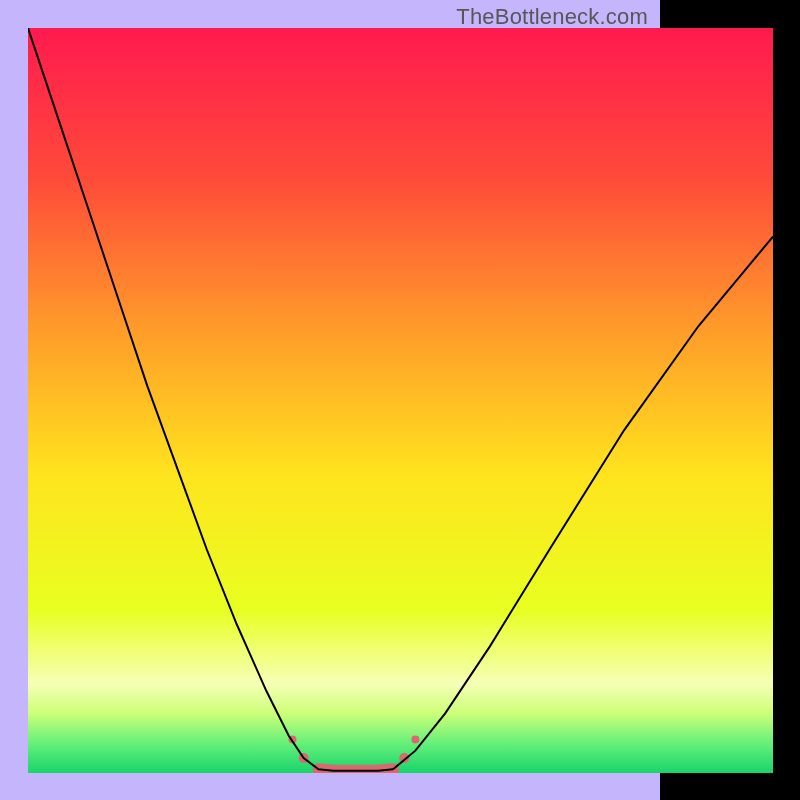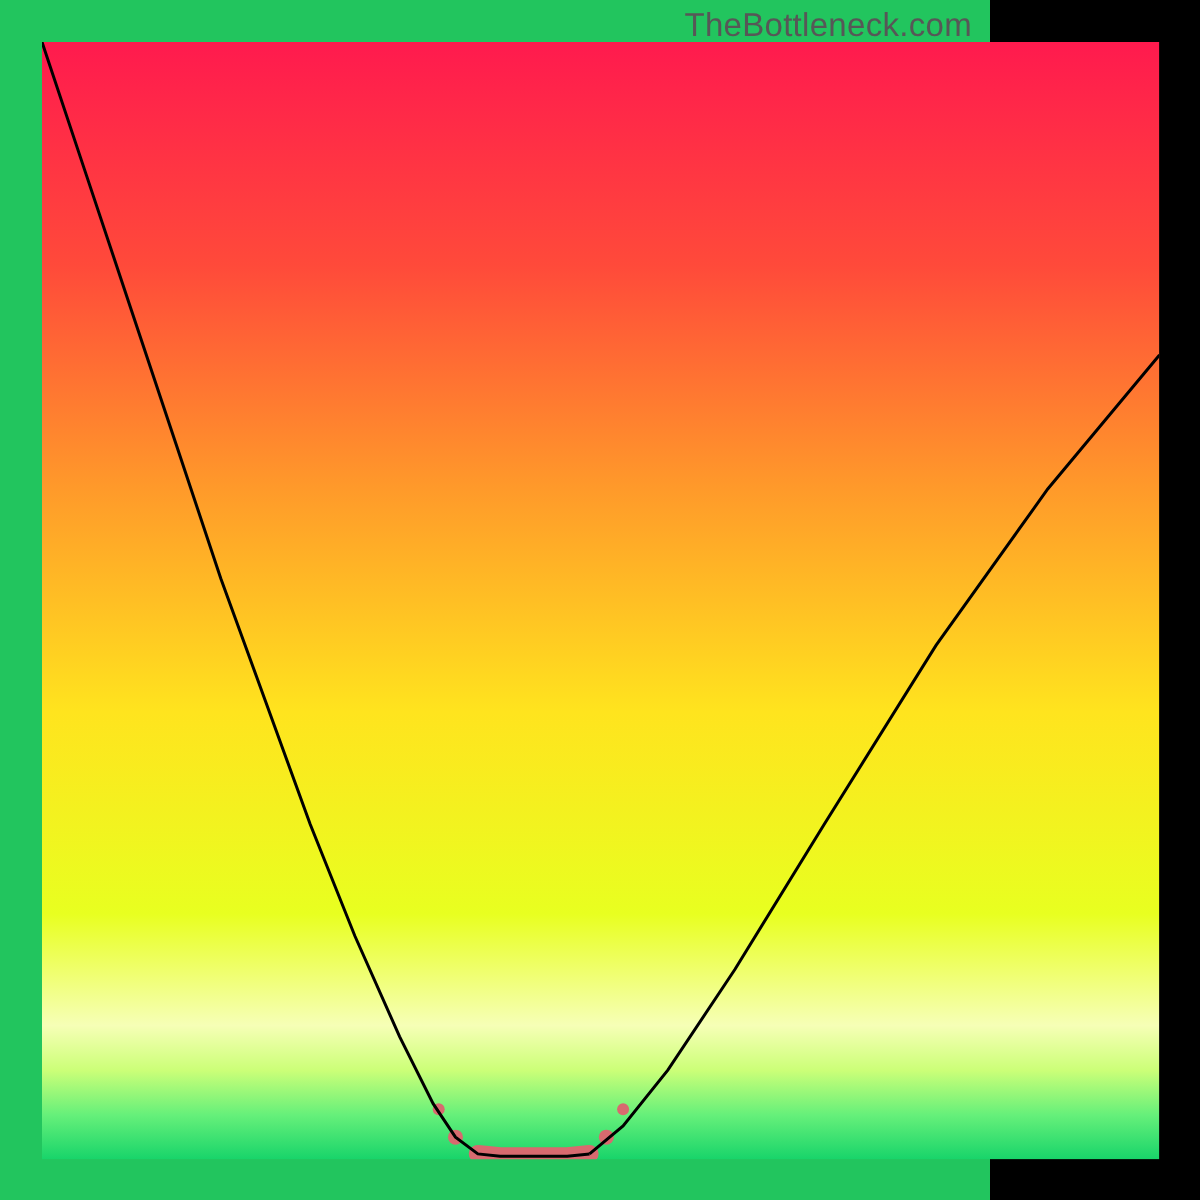--- a/index.html
+++ b/index.html
@@ -8,21 +8,21 @@
     width: 800px;
     height: 800px;
     background: #000;
     font-family: Arial, Helvetica, sans-serif;
     overflow: hidden;
   }
   .stage {
     position: relative;
     width: 660px;
     height: 800px;
-    background: #22c55e;
+    background: #c4b5fd;
   }
   .watermark {
     position: absolute;
     top: 4px;
     right: 12px;
     color: #575757;
     font-size: 22px;
     font-weight: 500;
     letter-spacing: 0.2px;
     z-index: 20;

